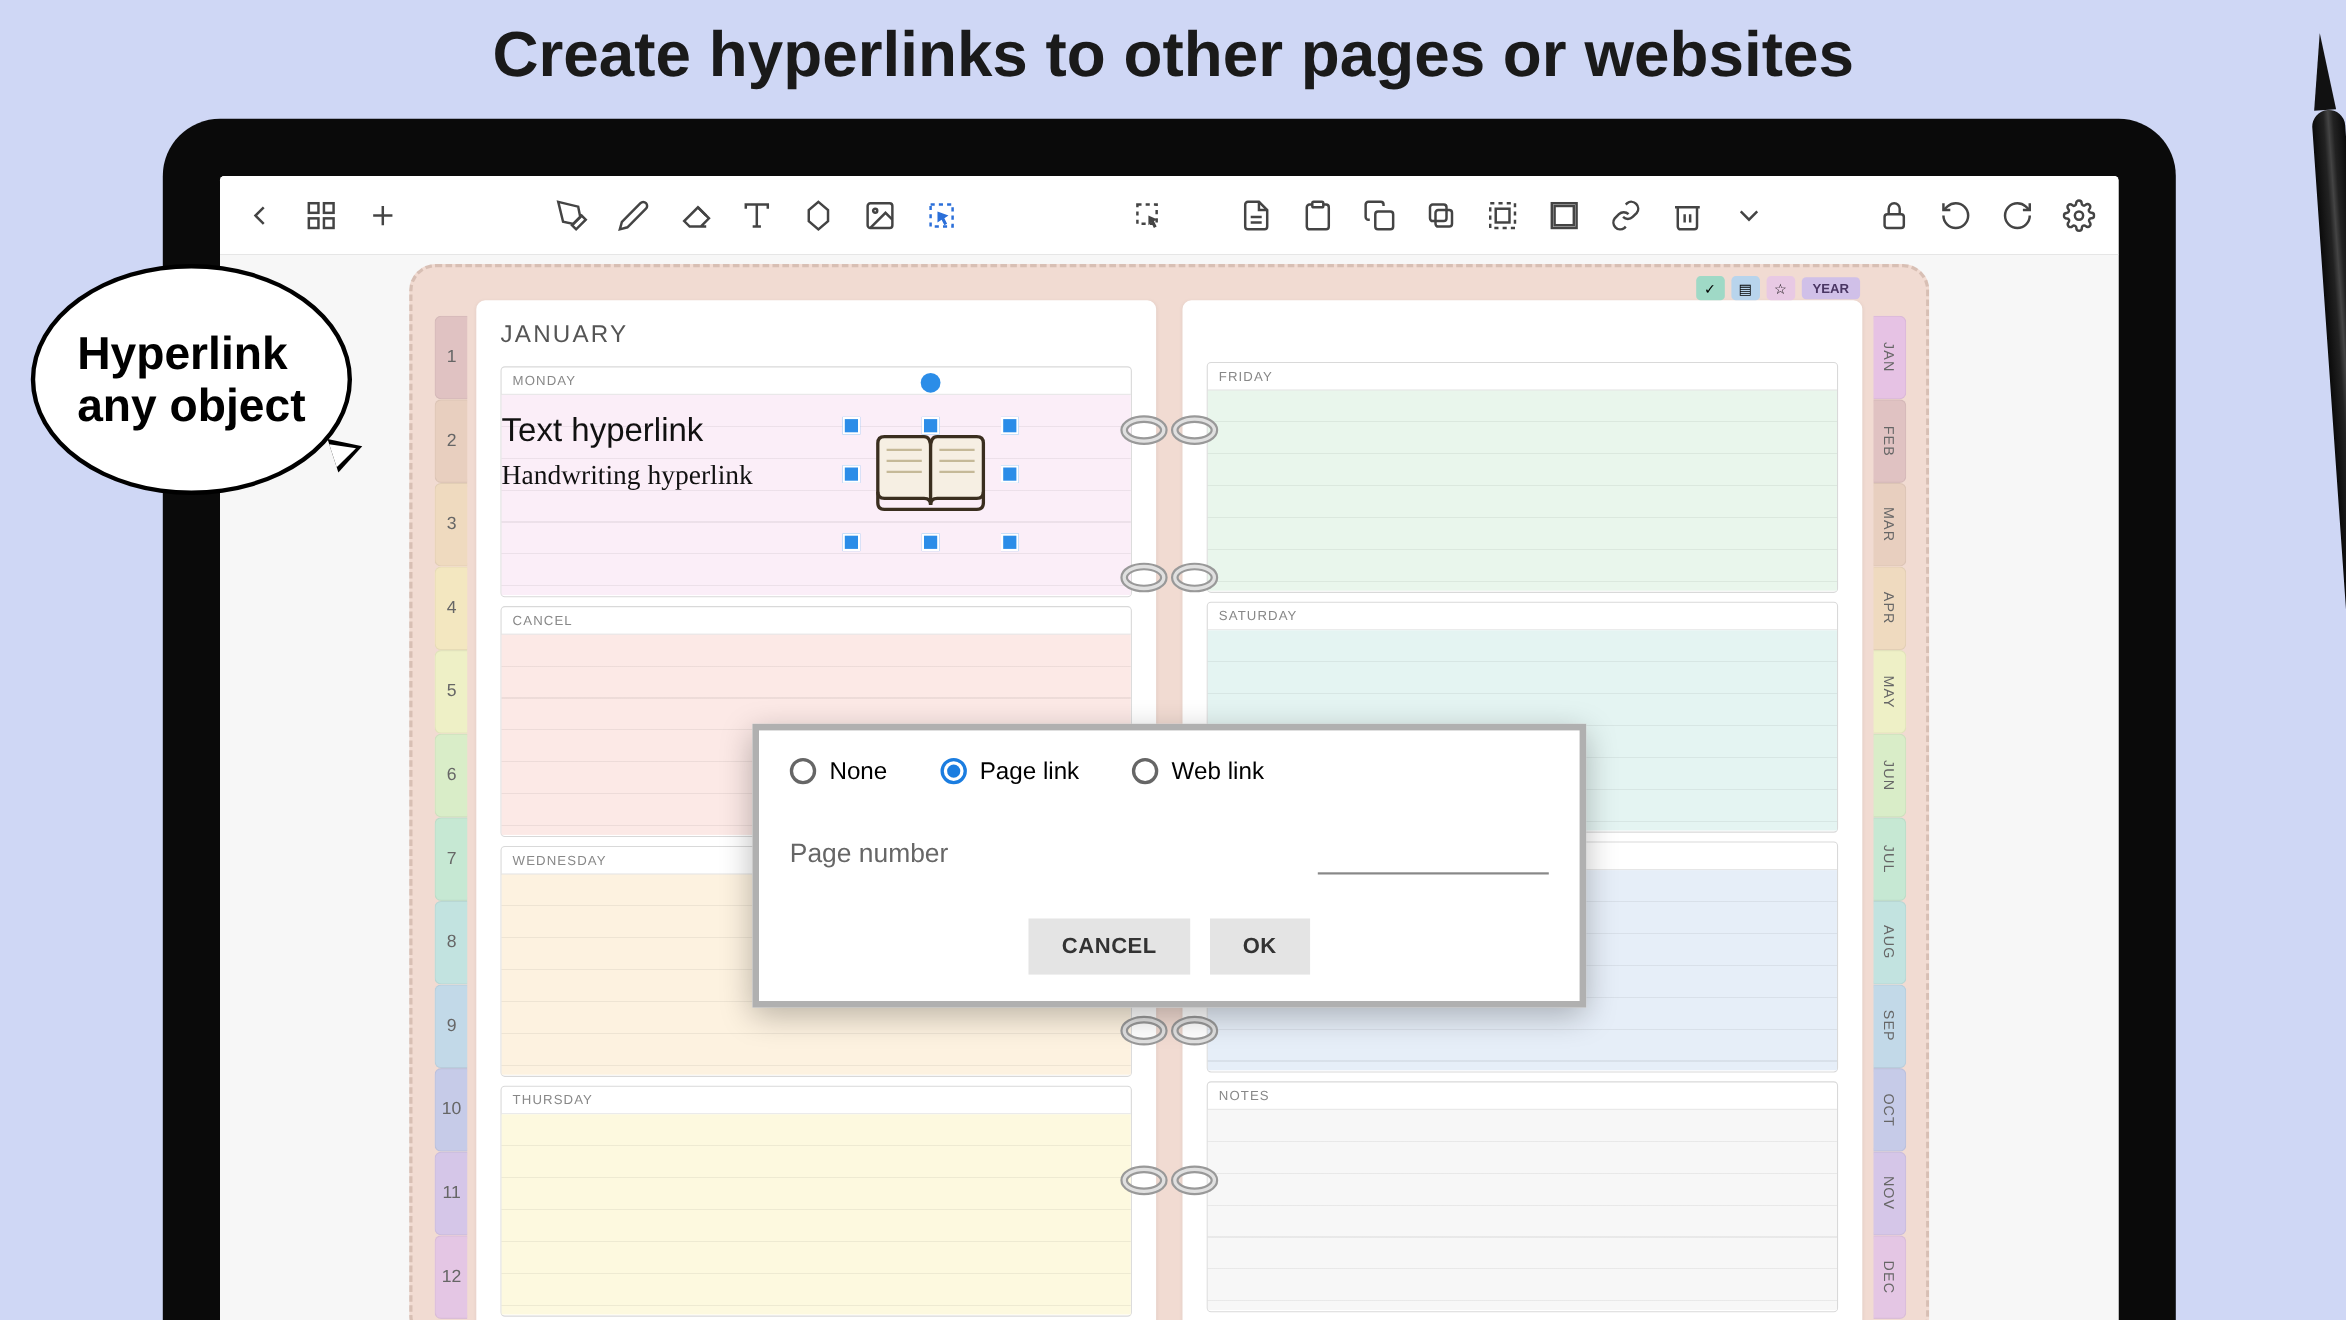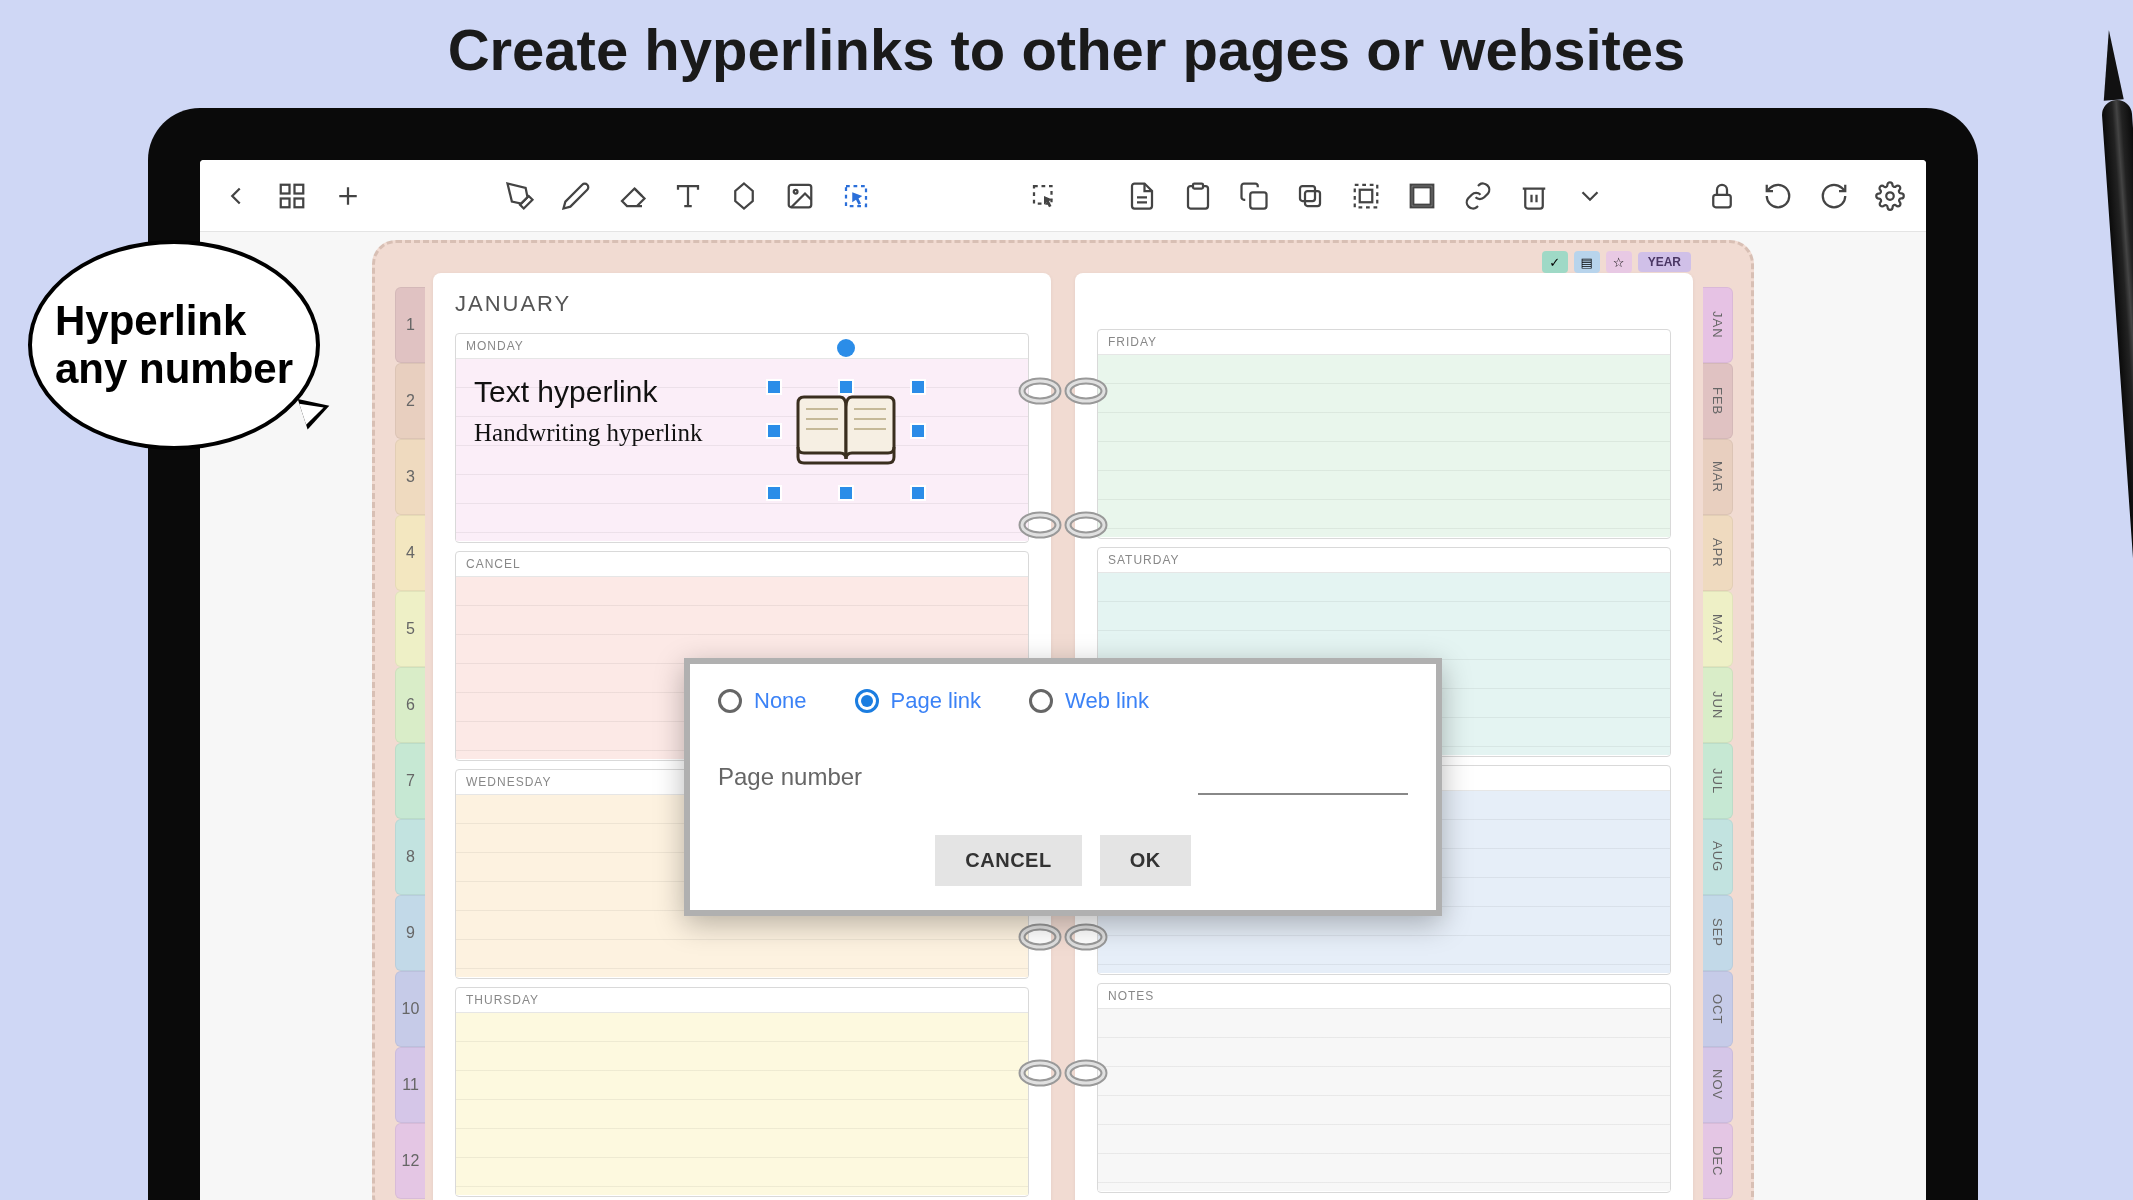--- a/index.html
+++ b/index.html
@@ -291,21 +291,21 @@
   width: 24px;
   height: 24px;
   border: 3px solid #666;
   border-radius: 50%;
   display: flex;
   align-items: center;
   justify-content: center;
 }
 .radio-circle.selected { border-color: #1b7de0; }
 .radio-dot { width: 12px; height: 12px; background: #1b7de0; border-radius: 50%; }
-.radio-label { font-size: 22px; color: #3b82f6; }
+.radio-label { font-size: 22px; color: #000000; }
 .input-row { display: flex; align-items: center; justify-content: space-between; margin-bottom: 40px; }
 .input-label { font-size: 24px; color: #666; }
 .text-input {
   width: 210px;
   border: none;
   border-bottom: 2px solid #888;
   font-size: 20px;
   padding: 6px 2px;
   outline: none;
 }
@@ -348,21 +348,21 @@
 </style>
 </head>
 <body>
 
 <h1 class="title">Create hyperlinks to other pages or websites</h1>
 
 <div class="callout">
   <div class="callout-bubble">
     <div>
       <span>Hyperlink</span><br>
-      <span>any number</span>
+      <span>any object</span>
     </div>
   </div>
   <div class="callout-tail"></div>
 </div>
 
 <div class="tablet">
   <div class="screen">
 
     <div class="toolbar">
       <div class="tb-group">
@@ -565,21 +565,21 @@
             <div class="month-tab" style="background: rgb(213, 198, 232);">NOV</div>
             <div class="month-tab" style="background: rgb(228, 198, 228);">DEC</div>
           </div>
 
         <div class="pages">
           <div class="page">
             <div class="month-name">JANUARY</div>
             <div id="left-days">
                 <div class="day-block" style="height: 210px;">
                   <div class="day-head">MONDAY</div>
-                  <div class="day-body monday-body" style="background: repeating-linear-gradient(transparent 0px, transparent 28px, rgba(0, 0, 0, 0.06) 28px, rgba(0, 0, 0, 0.06) 29px) rgb(251, 238, 248); position: relative; padding: 16px 18px;">
+                  <div class="day-body monday-body" style="background: repeating-linear-gradient(transparent 0px, transparent 28px, rgba(0, 0, 0, 0.06) 28px, rgba(0, 0, 0, 0.06) 29px) rgb(251, 238, 248); position: relative; padding: 16px 0;">
                     <div class="text-link">Text hyperlink</div>
                     <div class="hand-link">Handwriting hyperlink</div>
                     <div class="selected-obj">
       <div class="sel-rotate"></div>
       <div class="sel-handle" style="left:0;top:18px"></div>
       <div class="sel-handle" style="left:50%;top:18px;transform:translateX(-50%)"></div>
       <div class="sel-handle" style="right:0;top:18px"></div>
       <div class="sel-handle" style="left:0;top:50%;transform:translateY(-50%)"></div>
       <div class="sel-handle" style="right:0;top:50%;transform:translateY(-50%)"></div>
       <div class="sel-handle" style="left:0;bottom:0"></div>

